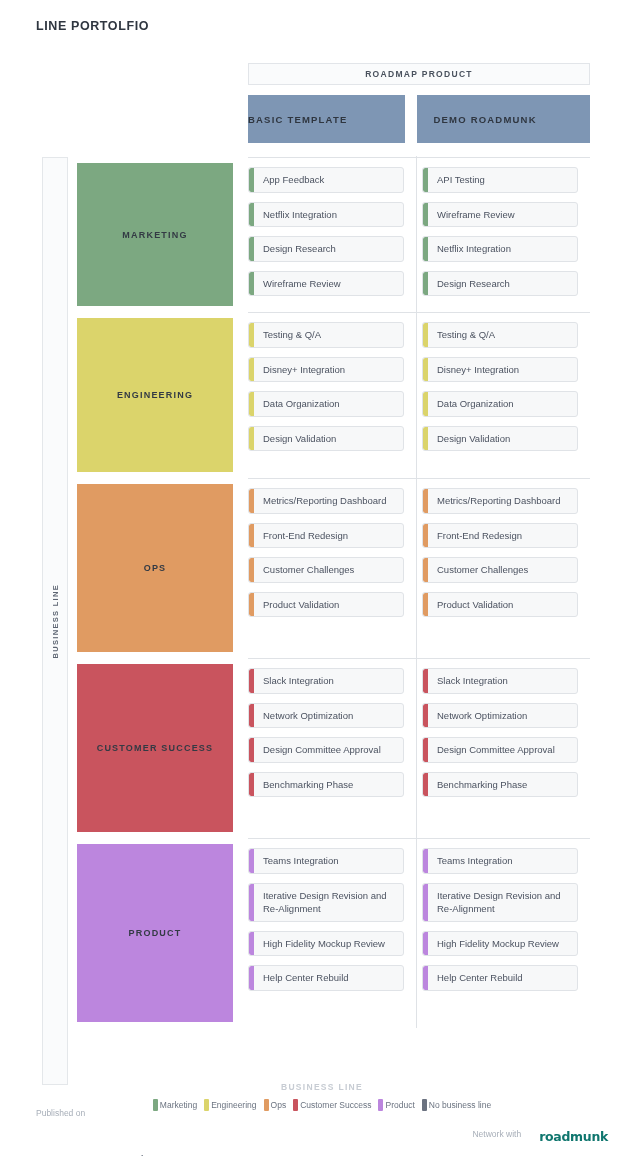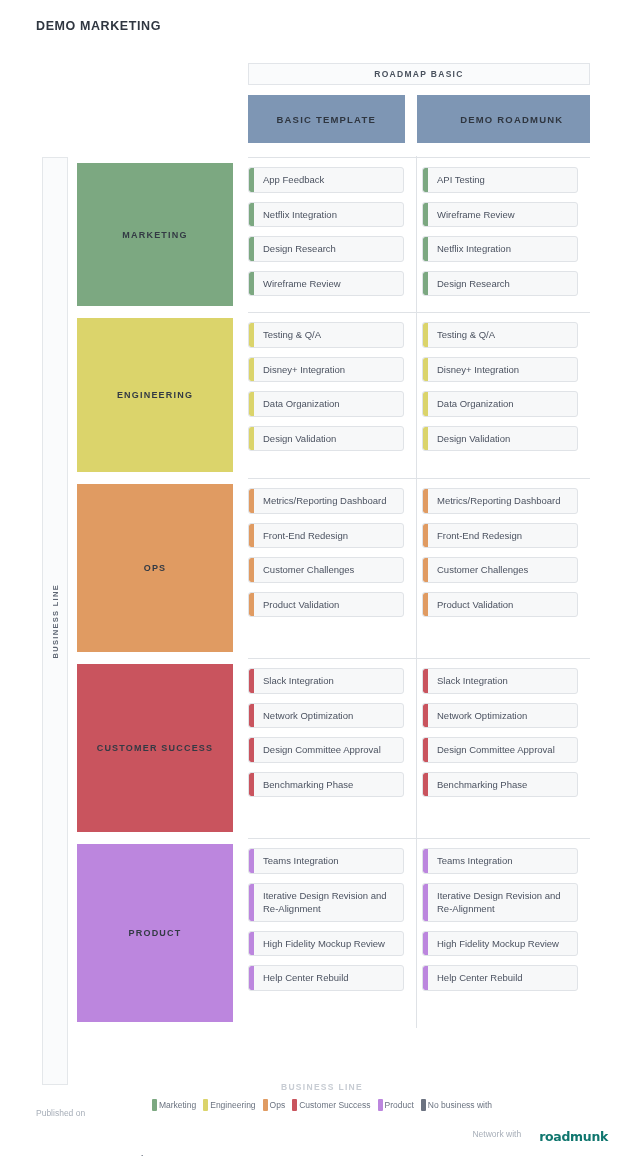--- a/index.html
+++ b/index.html
@@ -52,21 +52,21 @@
     width: 342px;
     height: 48px;
     display: flex;
     gap: 12px;
   }
   .col-header {
     flex: 1 1 0;
     background: #7e96b4;
     display: flex;
     align-items: center;
-    justify-content: center;
+    justify-content: flex-start;
     font-size: 9.5px;
     font-weight: bold;
     letter-spacing: 1.2px;
     color: #2f3640;
     text-align: center;
   }
 
   
   #business-line-rail {
     position: absolute;
@@ -243,24 +243,24 @@
     font-size: 12.5px;
     font-weight: bold;
     letter-spacing: -0.3px;
     color: #0f766e;
     font-family: "DejaVu Sans", sans-serif;
   }
 </style>
 </head>
 <body>
 
-<div id="page-title">DEMO MARKETING</div>
+<div id="page-title">LINE PORTOLFIO</div>
 
 <div id="source-group-header">
-  <span>ROADMAP BASIC</span>
+  <span>ROADMAP PRODUCT</span>
 </div>
 
 <div id="column-headers">
     <div class="col-header" style="background: rgb(126, 150, 180);">
       <span>BASIC TEMPLATE</span>
     </div>
     <div class="col-header" style="background: rgb(126, 150, 180); padding-left: 17px;">
       <span>DEMO ROADMUNK</span>
     </div>
   </div>
@@ -395,21 +395,21 @@
       <div class="legend-item">
         <span class="legend-swatch" style="background: rgb(201, 84, 94);"></span>
         <span>Customer Success</span>
       </div>
       <div class="legend-item">
         <span class="legend-swatch" style="background: rgb(188, 134, 222);"></span>
         <span>Product</span>
       </div>
       <div class="legend-item">
         <span class="legend-swatch" style="background: rgb(107, 114, 128);"></span>
-        <span>No business with</span>
+        <span>No business line</span>
       </div>
     </div>
 </div>
 
 <div id="footer">
   <div class="footer-left">
     <span>Published on</span>
     <span id="footer-date">8 September 2021</span>
   </div>
   <div class="footer-right">

